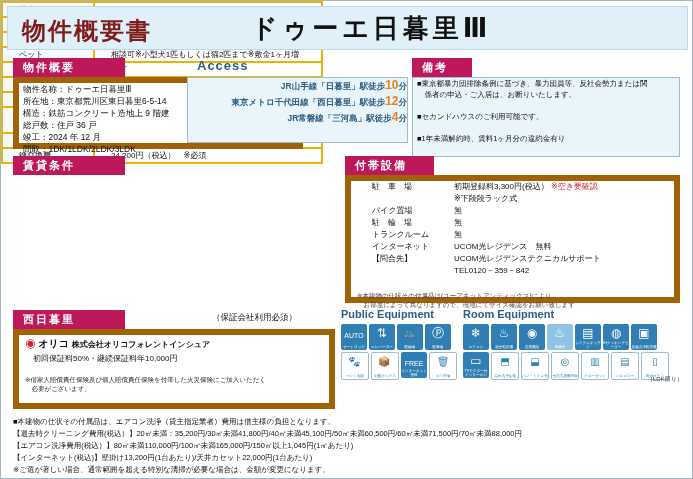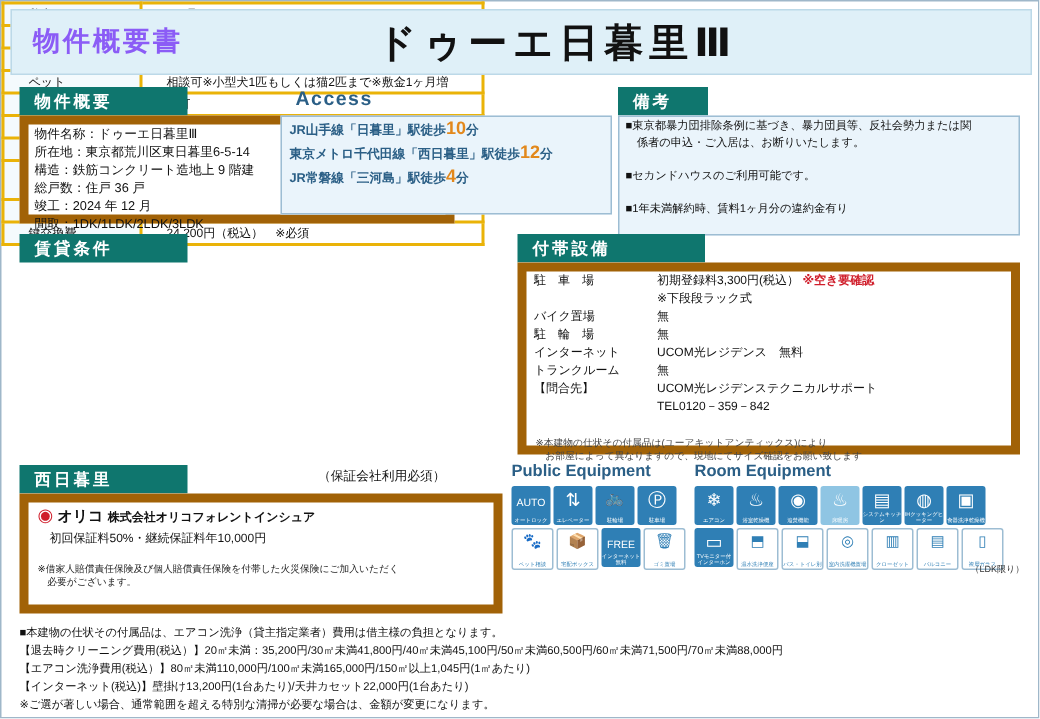--- a/index.html
+++ b/index.html
@@ -18,30 +18,30 @@
     background:#fff;
   }
   
   .hdr{
     position:absolute;left:6px;top:5px;width:679px;height:42px;
     background:#dff0f8;
     border:1px solid #bcd9e8;
   }
   .hdr-title{
     position:absolute;left:14px;top:8px;
-    font-size:18px;font-weight:bold;letter-spacing:2px;color:#8b5cf6;
+    font-size:24px;font-weight:bold;letter-spacing:2px;color:#7f1d1d;
   }
   .hdr-name{
     position:absolute;left:243px;top:4px;
     font-size:26px;font-weight:bold;letter-spacing:4px;color:#111;
   }
   
   .bar{
     position:absolute;
-    background:#0f766e;
+    background:#be185d;
     color:#fff;
     font-size:11px;font-weight:bold;
     letter-spacing:2px;
     padding:2px 10px;
     box-sizing:border-box;
     white-space:nowrap;
   }
   .panel{
     position:absolute;
     border:6px solid #a16207;
@@ -58,45 +58,45 @@
   #bar-gaiyo{left:12px;top:57px;width:112px;}
   #gaiyo-body{left:12px;top:76px;width:290px;height:72px;}
   .gaiyo-line{
     font-size:8.5px;line-height:12px;color:#111;padding-left:4px;
   }
   
   #access-title{
     position:absolute;left:196px;top:57px;
     font-size:13px;font-weight:bold;color:#2b5f86;letter-spacing:1px;
   }
-  #access-box{left:186px;top:76px;width:221px;height:66px;}
+  #access-box{left:186px;top:76px;width:221px;height:66px;text-align:right;}
   .acc-line{font-size:8.5px;line-height:15px;color:#2b5f86;font-weight:bold;padding-left:5px;}
   .acc-line .big{font-size:12px;color:#e2881c;font-weight:bold;}
   
   #bar-biko{left:411px;top:57px;width:60px;}
   #biko-box{left:411px;top:76px;width:268px;height:80px;}
   .biko-line{font-size:7.5px;line-height:11px;color:#111;padding-left:4px;}
   
   #bar-chintai{left:12px;top:155px;width:112px;}
   #chintai-table{left:12px;top:174px;width:322px;height:128px;}
   table.kv{border-collapse:collapse;width:100%;font-size:8px;}
   table.kv td{
     border:2px solid #eab308;
     padding:1px 16px;
     line-height:11px;
     vertical-align:middle;
   }
   table.kv td.k{width:58px;background:#f4fafd;white-space:nowrap;}
   
-  #bar-fuzoku{left:344px;top:155px;width:125px;}
+  #bar-fuzoku{left:344px;top:155px;width:89px;}
   #fuzoku-box{left:344px;top:174px;width:335px;height:128px;}
   .fz-row{font-size:8px;line-height:12px;padding-left:5px;}
-  .fz-k{display:inline-block;width:82px;}
+  .fz-k{display:inline-block;width:82px;margin-left:16px;}
   .fz-note{font-size:6.5px;line-height:9px;color:#444;padding:0 6px;}
-  .mark-red{color:#d01e2b;font-weight:bold;}
+  .mark-red{color:#d01e2b;font-weight:normal;}
   
   #bar-hosho{left:12px;top:309px;width:112px;}
   #hosho-box{left:12px;top:328px;width:322px;height:80px;}
   #hosho-req{
     position:absolute;left:211px;top:311px;font-size:8.5px;color:#111;
   }
   .orico{
     font-size:10px;font-weight:bold;color:#111;padding-left:6px;line-height:16px;
   }
   .orico .dot{color:#d01e2b;font-size:12px;}
@@ -243,24 +243,24 @@
     <div class="fz-row">
       <span class="fz-k">&nbsp;</span><span>※下段段ラック式</span>
     </div>
     <div class="fz-row">
       <span class="fz-k">バイク置場</span><span>無</span>
     </div>
     <div class="fz-row">
       <span class="fz-k">駐　輪　場</span><span>無</span>
     </div>
     <div class="fz-row">
+      <span class="fz-k">トランクルーム</span><span>無</span>
+    </div>
+    <div class="fz-row">
       <span class="fz-k">インターネット</span><span>UCOM光レジデンス　無料</span>
-    </div>
-    <div class="fz-row">
-      <span class="fz-k">トランクルーム</span><span>無</span>
     </div>
     <div class="fz-row">
       <span class="fz-k">【問合先】</span><span>UCOM光レジデンステクニカルサポート</span>
     </div>
     <div class="fz-row">
       <span class="fz-k">&nbsp;</span><span>TEL0120－359－842</span>
     </div>
     <div style="height:14px"></div>
     <div class="fz-note">※本建物の仕状その付属品は(ユーアキットアンティックス)により</div>
     <div class="fz-note">　お部屋によって異なりますので、現地にてサイズ確認をお願い致します</div>

